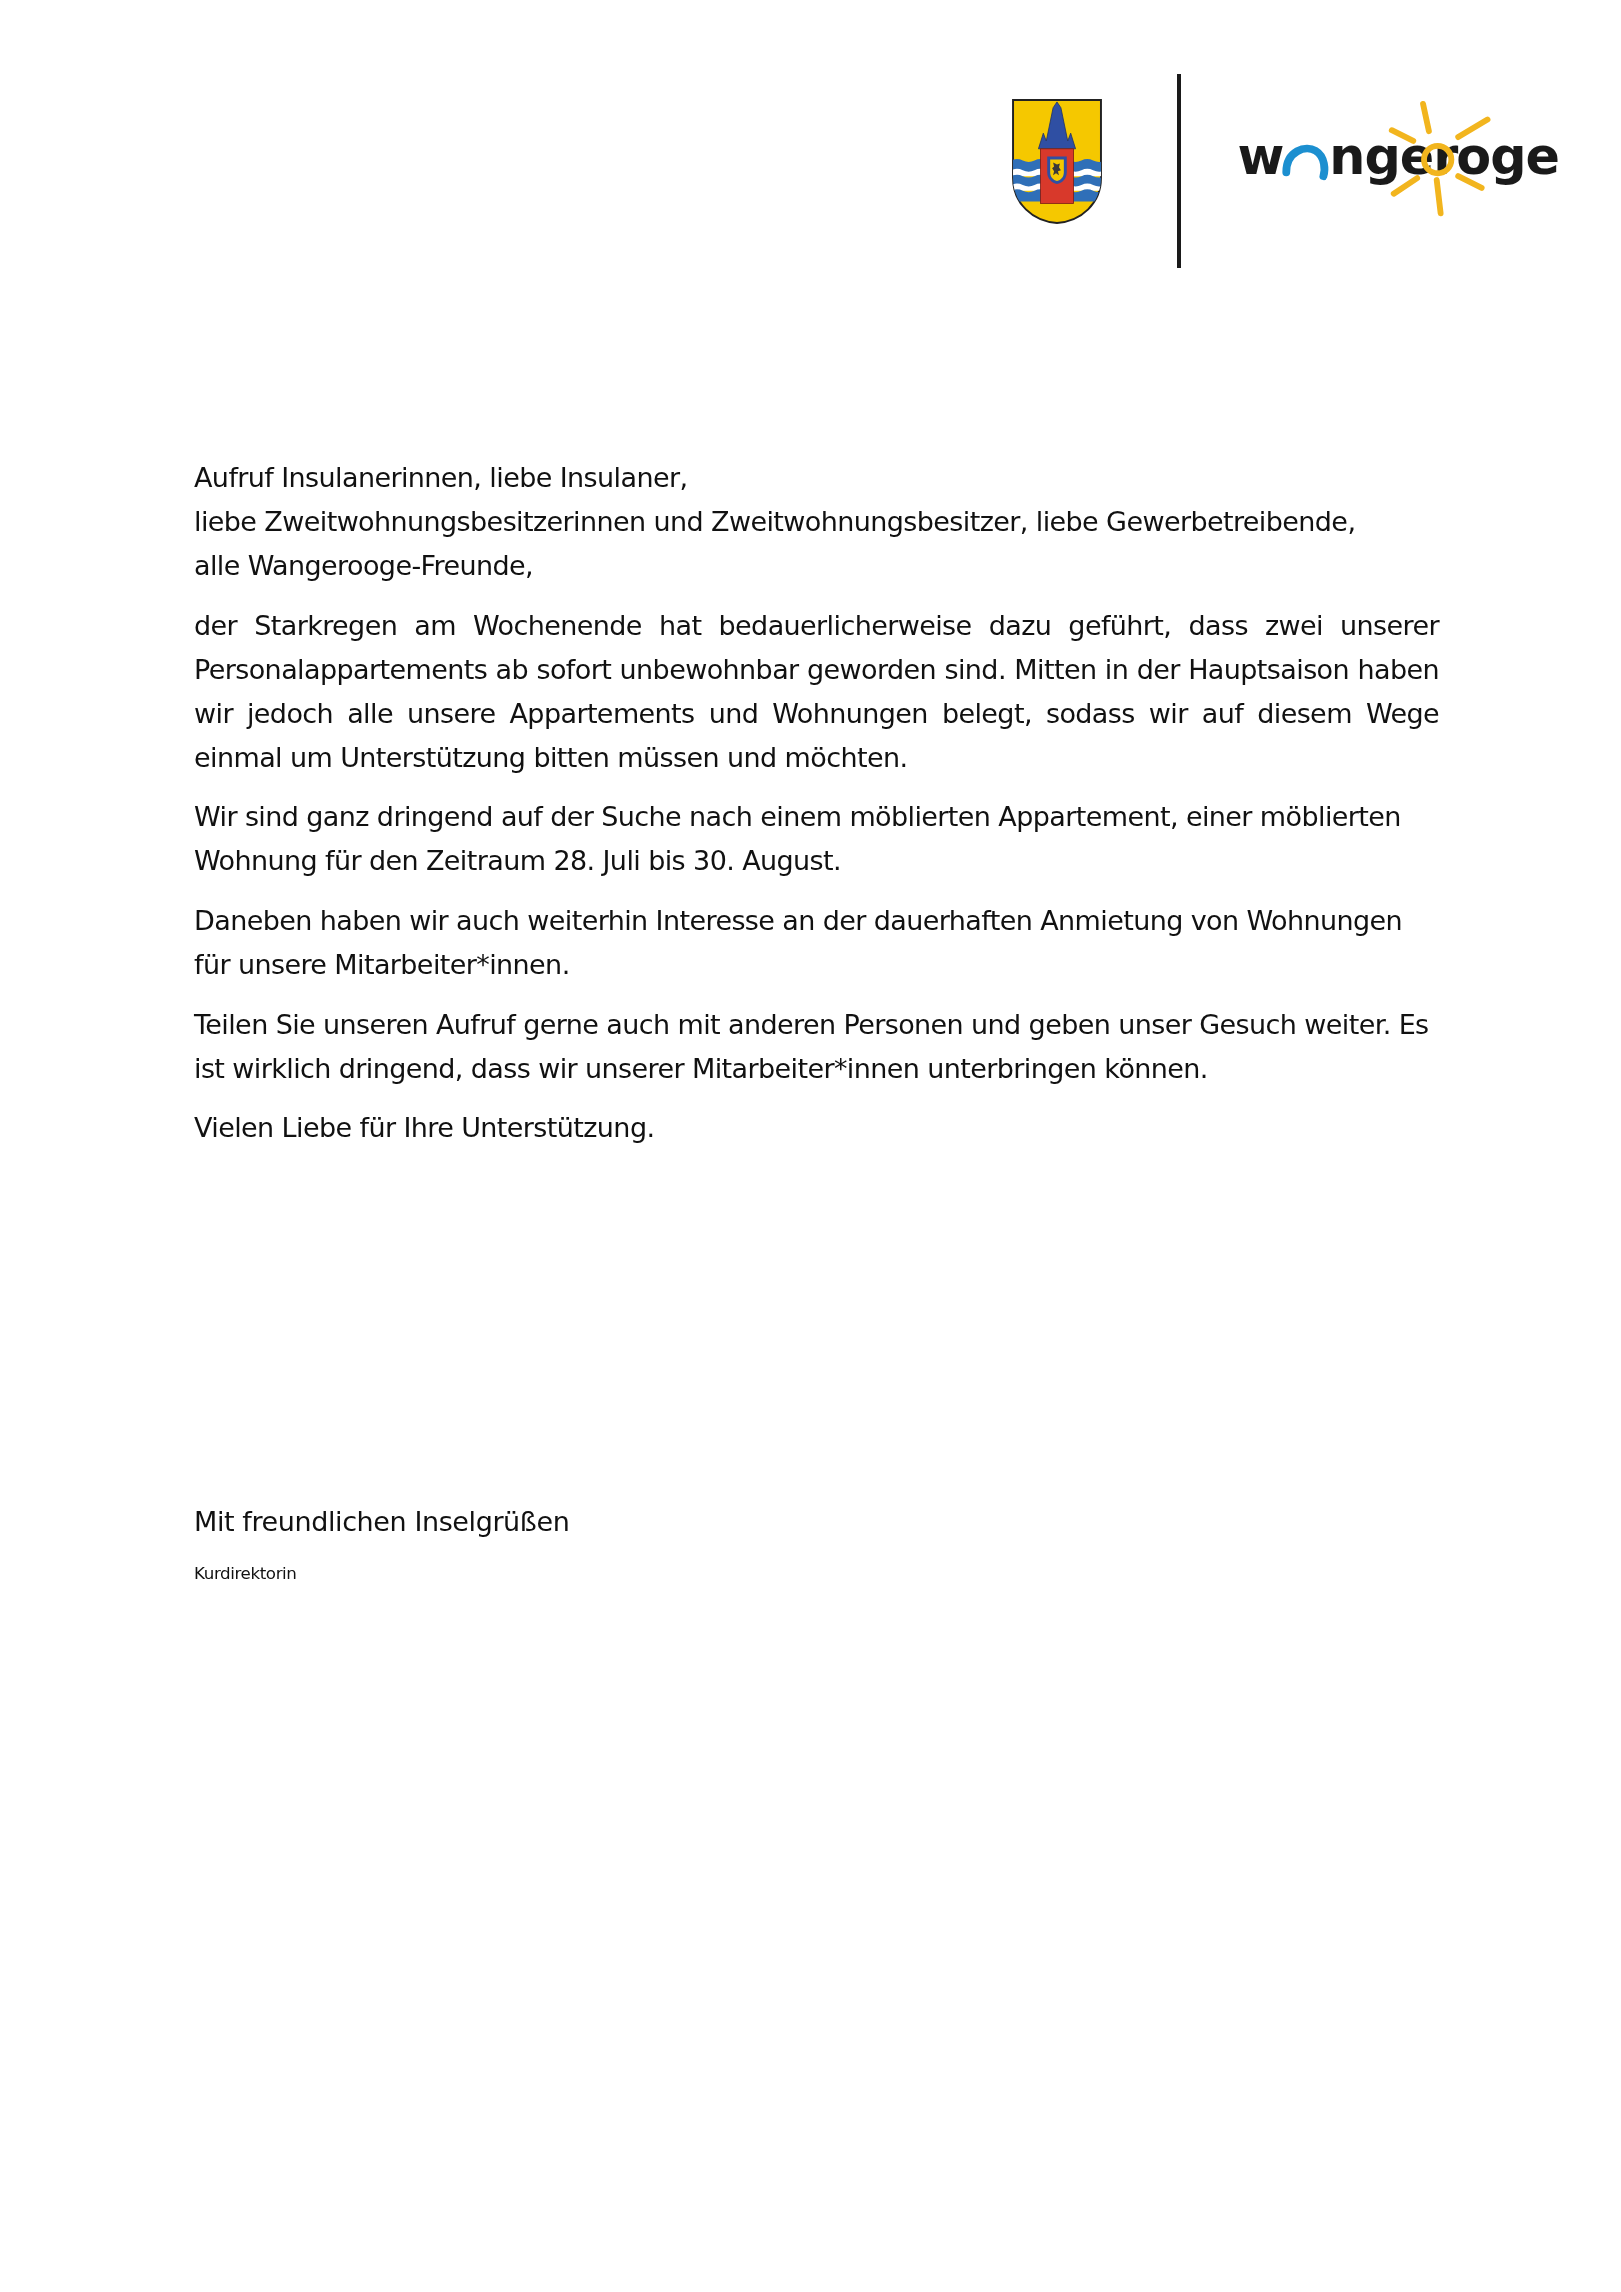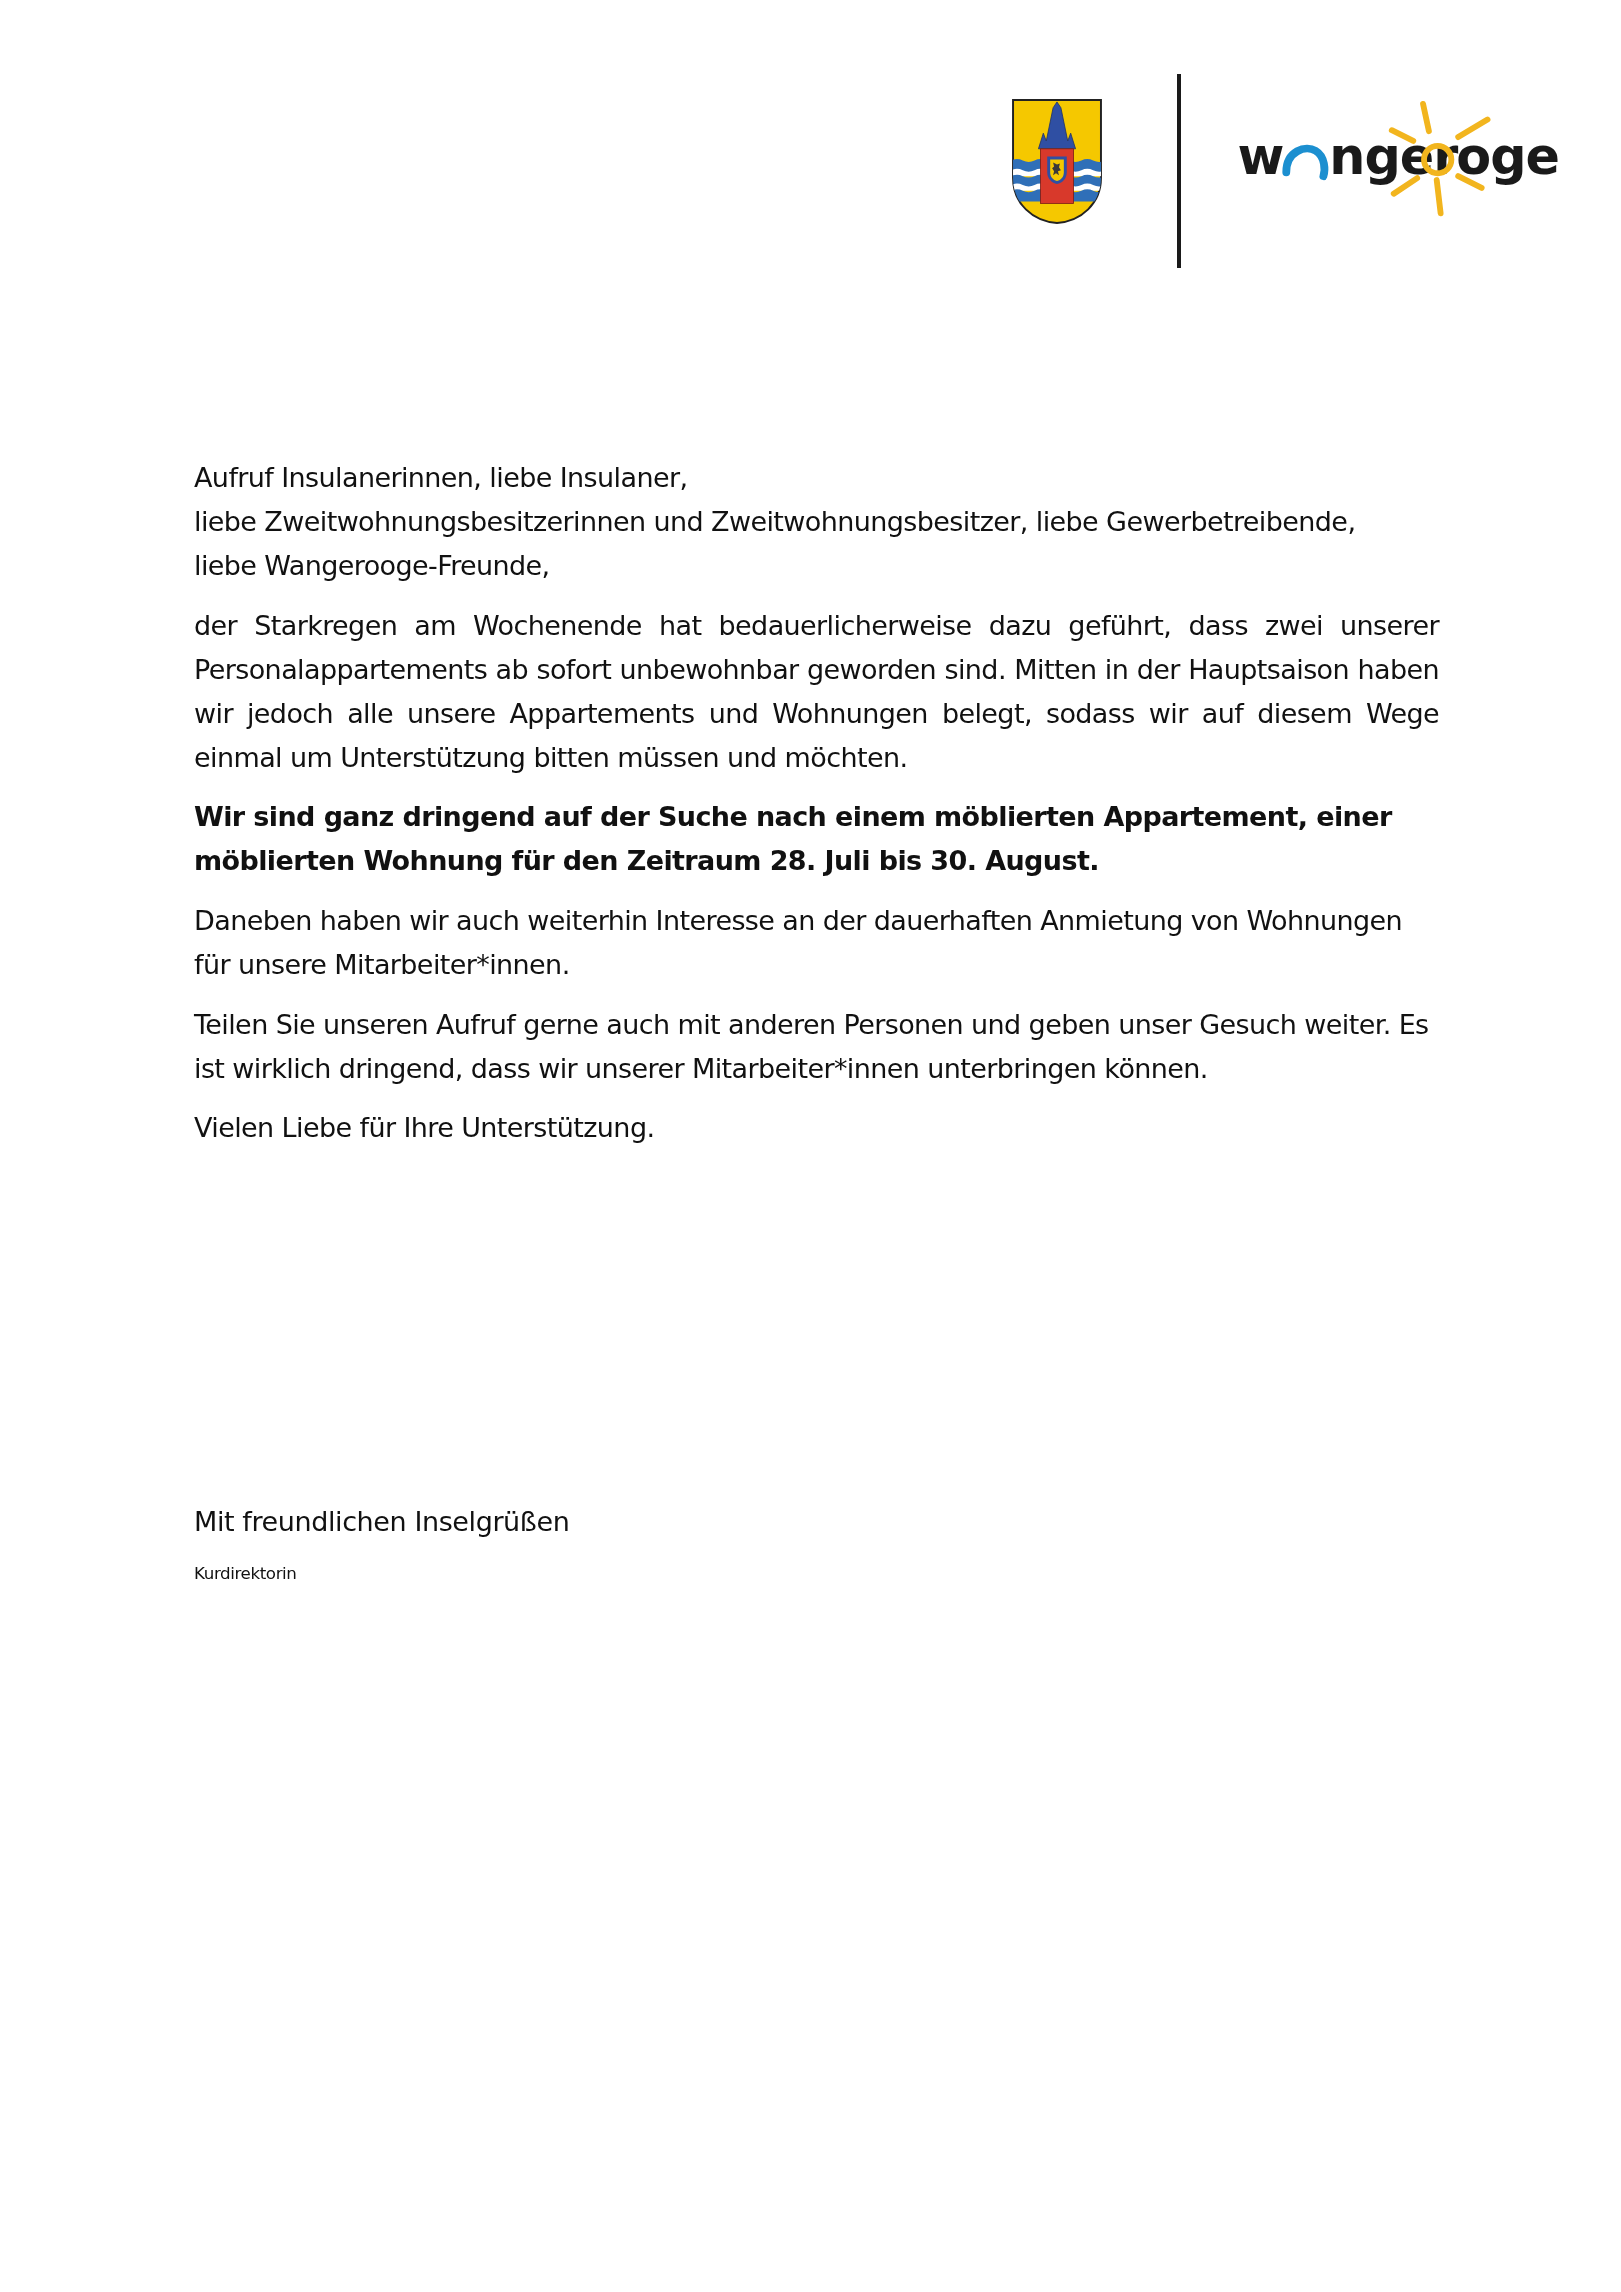--- a/index.html
+++ b/index.html
@@ -56,21 +56,21 @@
     .letter p {
       margin: 0 0 15.7px 0;
     }
     .greeting-line {
       display: block;
     }
     .justify {
       text-align: justify;
     }
     .bold {
-      font-weight: bold;
+      font-weight: normal;
     }
     .closing {
       position: absolute;
       left: 194px;
       top: 1500px;
       font-size: 27px;
       line-height: 44px;
       letter-spacing: -0.4px;
     }
     .closing-line {
@@ -135,21 +135,21 @@
 
     <circle cx="205" cy="63" r="14" fill="none" stroke="#f2b51e" stroke-width="6"></circle>
     <text x="224" y="78" font-family="DejaVu Sans, sans-serif" font-size="52" font-weight="bold" fill="#1a1a1a" letter-spacing="-1">oge</text>
   </svg>
 </div>
 
 <div class="letter">
   <p>
     <span class="greeting-line">Aufruf Insulanerinnen, liebe Insulaner,</span>
     <span class="greeting-line">liebe Zweitwohnungsbesitzerinnen und Zweitwohnungsbesitzer, liebe Gewerbetreibende,</span>
-    <span class="greeting-line">liebe Wangerooge-Freunde,</span>
+    <span class="greeting-line">alle Wangerooge-Freunde,</span>
   </p>
   <p class="justify">der Starkregen am Wochenende hat bedauerlicherweise dazu geführt, dass zwei unserer Personalappartements ab sofort unbewohnbar geworden sind. Mitten in der Hauptsaison haben wir jedoch alle unsere Appartements und Wohnungen belegt, sodass wir auf diesem Wege einmal um Unterstützung bitten müssen und möchten.</p>
   <p class="bold">Wir sind ganz dringend auf der Suche nach einem möblierten Appartement, einer möblierten Wohnung für den Zeitraum 28. Juli bis 30. August.</p>
   <p>Daneben haben wir auch weiterhin Interesse an der dauerhaften Anmietung von Wohnungen für unsere Mitarbeiter*innen.</p>
   <p>Teilen Sie unseren Aufruf gerne auch mit anderen Personen und geben unser Gesuch weiter. Es ist wirklich dringend, dass wir unserer Mitarbeiter*innen unterbringen können.</p>
   <p>Vielen Liebe für Ihre Unterstützung.</p>
 </div>
 
 <div class="closing">
   <span class="closing-line">Mit freundlichen Inselgrüßen</span>

